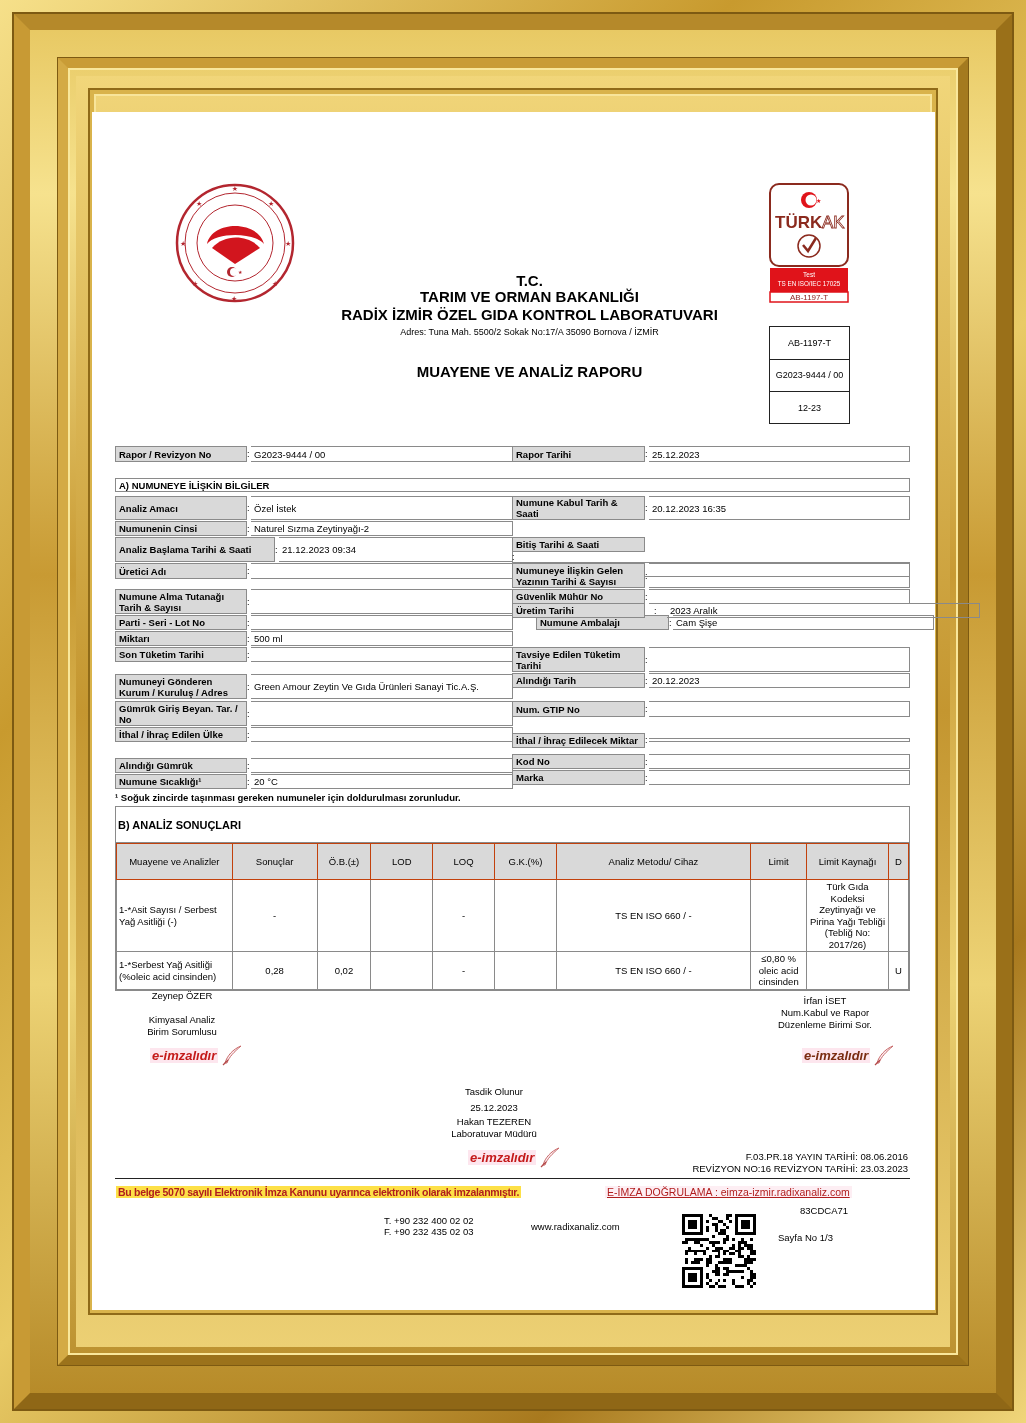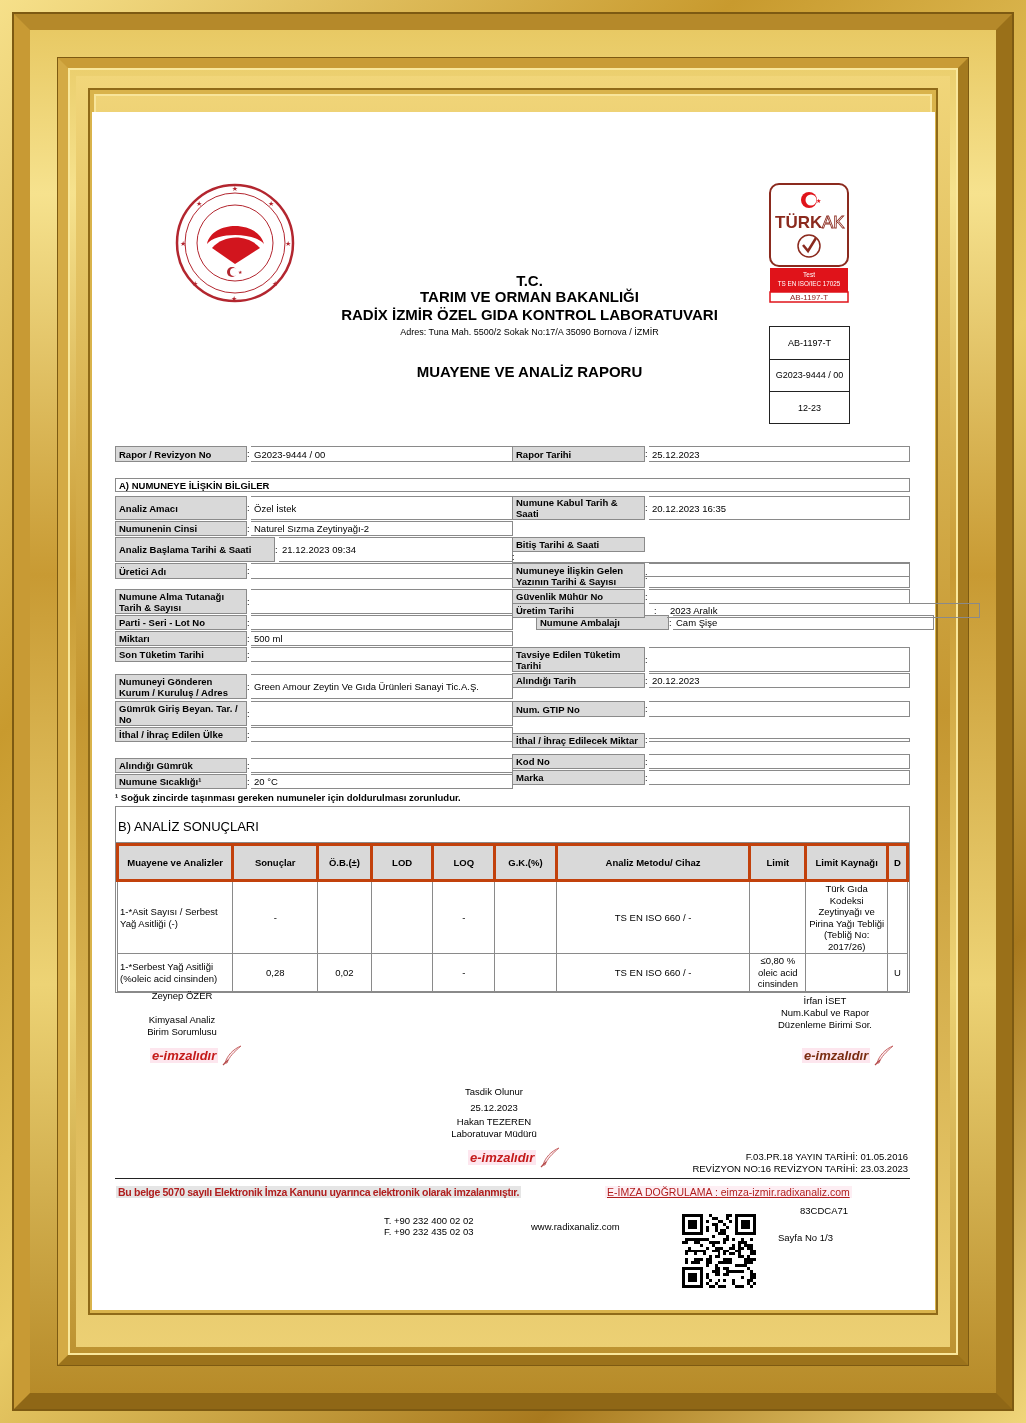--- a/index.html
+++ b/index.html
@@ -37,37 +37,37 @@
   
   .row { position: absolute; display: flex; font-size: 9.5px; }
   .lbl { background: #d9d9d9; font-weight: bold; border: 1px solid #8a8a8a; border-right: 1px solid #8a8a8a; padding: 1px 3px; display: flex; align-items: center; line-height: 11px; }
   .colon { width: 4px; display: flex; align-items: center; font-size: 9px; }
   .val { border: 1px solid #8a8a8a; border-left: none; padding: 1px 3px; display: flex; align-items: center; flex: 1; line-height: 11px; }
   .sec-head { position: absolute; left: 23px; width: 795px; height: 14px; border: 1px solid #8a8a8a; font-weight: bold; font-size: 9.5px; padding: 1px 3px; }
   .note { position: absolute; left: 23px; top: 680px; font-size: 9.5px; font-weight: bold; }
 
   
   .res-wrap { position: absolute; left: 23px; top: 694px; width: 795px; border: 1px solid #8a8a8a; }
-  .res-title { height: 36px; font-weight: normal; font-size: 13px; padding: 12px 2px 0; border-bottom: 1px solid #8a8a8a; }
+  .res-title { height: 36px; font-weight: bold; font-size: 11px; padding: 12px 2px 0; border-bottom: 1px solid #8a8a8a; }
   table.res { border-collapse: collapse; width: 100%; font-size: 9.5px; }
-  table.res th { background: #d9d9d9; font-weight: bold; height: 36px; border: 3px solid #c2410c; text-align: center; }
+  table.res th { background: #d9d9d9; font-weight: normal; height: 36px; border: 1px solid #c2410c; text-align: center; }
   table.res td { border: 1px solid #8a8a8a; text-align: center; padding: 1px 2px; line-height: 11.5px; }
   table.res td.left { text-align: left; }
   table.res tr.r1 td { height: 72px; }
   table.res tr.r2 td { height: 38px; }
 
   
   .sig { position: absolute; font-size: 9.5px; text-align: center; line-height: 12px; }
   .esig { position: absolute; display: flex; align-items: center; gap: 3px; }
   .esig span.t { color: #c41a1a; font-style: italic; font-weight: bold; font-size: 13px; background: #fde6ee; padding: 0 2px; }
   .esig span.t.dark { color: #7a2c10; }
 
   .doccode { position: absolute; right: 27px; top: 1039px; font-size: 9.5px; text-align: right; line-height: 12px; }
   .hr { position: absolute; left: 23px; top: 1066px; width: 795px; border-top: 1.5px solid #222; }
-  .legal { position: absolute; left: 24px; top: 1074px; font-size: 10.5px; color: #b01e1e; font-weight: bold; background: #e5e5e5; padding: 0 2px; letter-spacing: -0.3px; }
+  .legal { position: absolute; left: 24px; top: 1074px; font-size: 10.5px; color: #b01e1e; font-weight: bold; background: #fde047; padding: 0 2px; letter-spacing: -0.3px; }
   .verify { position: absolute; left: 513px; top: 1074px; font-size: 10.5px; color: #b01e1e; text-decoration: underline; background: #fdeef3; padding: 0 2px; }
   .contact { position: absolute; left: 292px; top: 1103px; font-size: 9.5px; line-height: 11px; }
   .web { position: absolute; left: 439px; top: 1109px; font-size: 9.5px; }
   .qr { position: absolute; left: 590px; top: 1102px; width: 74px; height: 74px; }
   .hash { position: absolute; left: 708px; top: 1093px; font-size: 9.5px; }
   .pageno { position: absolute; left: 686px; top: 1120px; font-size: 9.5px; }
 </style>
 </head>
 <body>
 
@@ -357,21 +357,21 @@
   </div>
   <div class="esig" style="left:376px;top:1034px;">
     <span class="t">e-imzalıdır</span>
     <svg width="22" height="22" viewBox="0 0 22 22">
         <path d="M20 2 C12 5 6 12 4 19 L6 19 C8 13 13 8 20 2 Z" fill="#fbeef2" stroke="#c96a6a" stroke-width="1"></path>
         <path d="M2 21 L7 16" stroke="#b34a4a" stroke-width="1.2"></path>
       </svg>
   </div>
 
   <div class="doccode">
-    <div>F.03.PR.18 YAYIN TARİHİ: 01.05.2016</div>
+    <div>F.03.PR.18 YAYIN TARİHİ: 08.06.2016</div>
     <div>REVİZYON NO:16 REVİZYON TARİHİ: 23.03.2023</div>
   </div>
   <div class="hr"></div>
   <div class="legal">Bu belge 5070 sayılı Elektronik İmza Kanunu uyarınca elektronik olarak imzalanmıştır.</div>
   <div class="verify">E-İMZA DOĞRULAMA : eimza-izmir.radixanaliz.com</div>
   <div class="contact">
     <div>T. +90 232 400 02 02</div>
     <div>F. +90 232 435 02 03</div>
   </div>
   <div class="web">www.radixanaliz.com</div>

